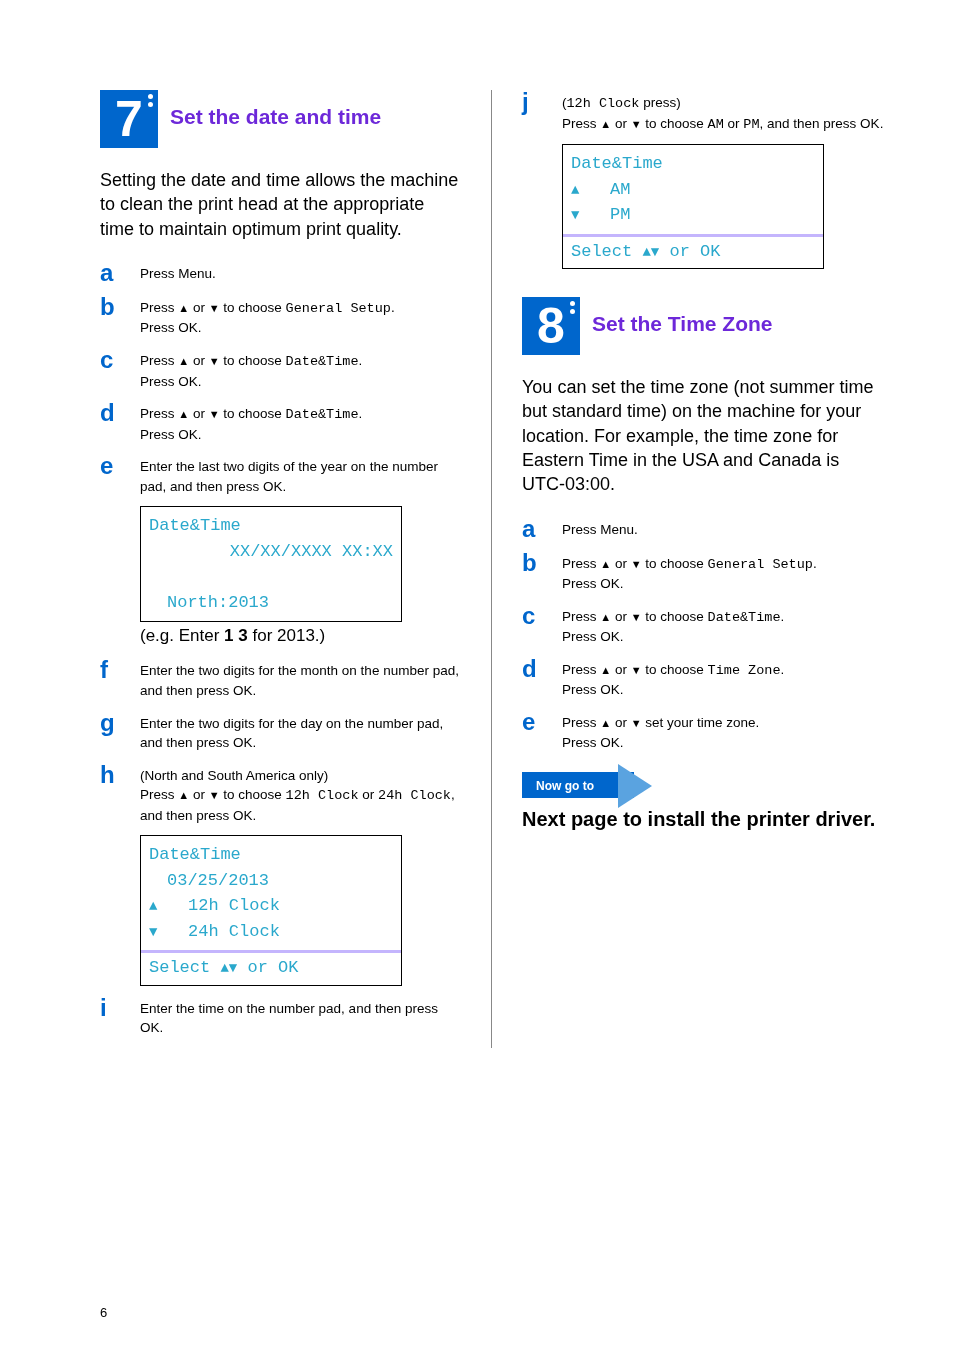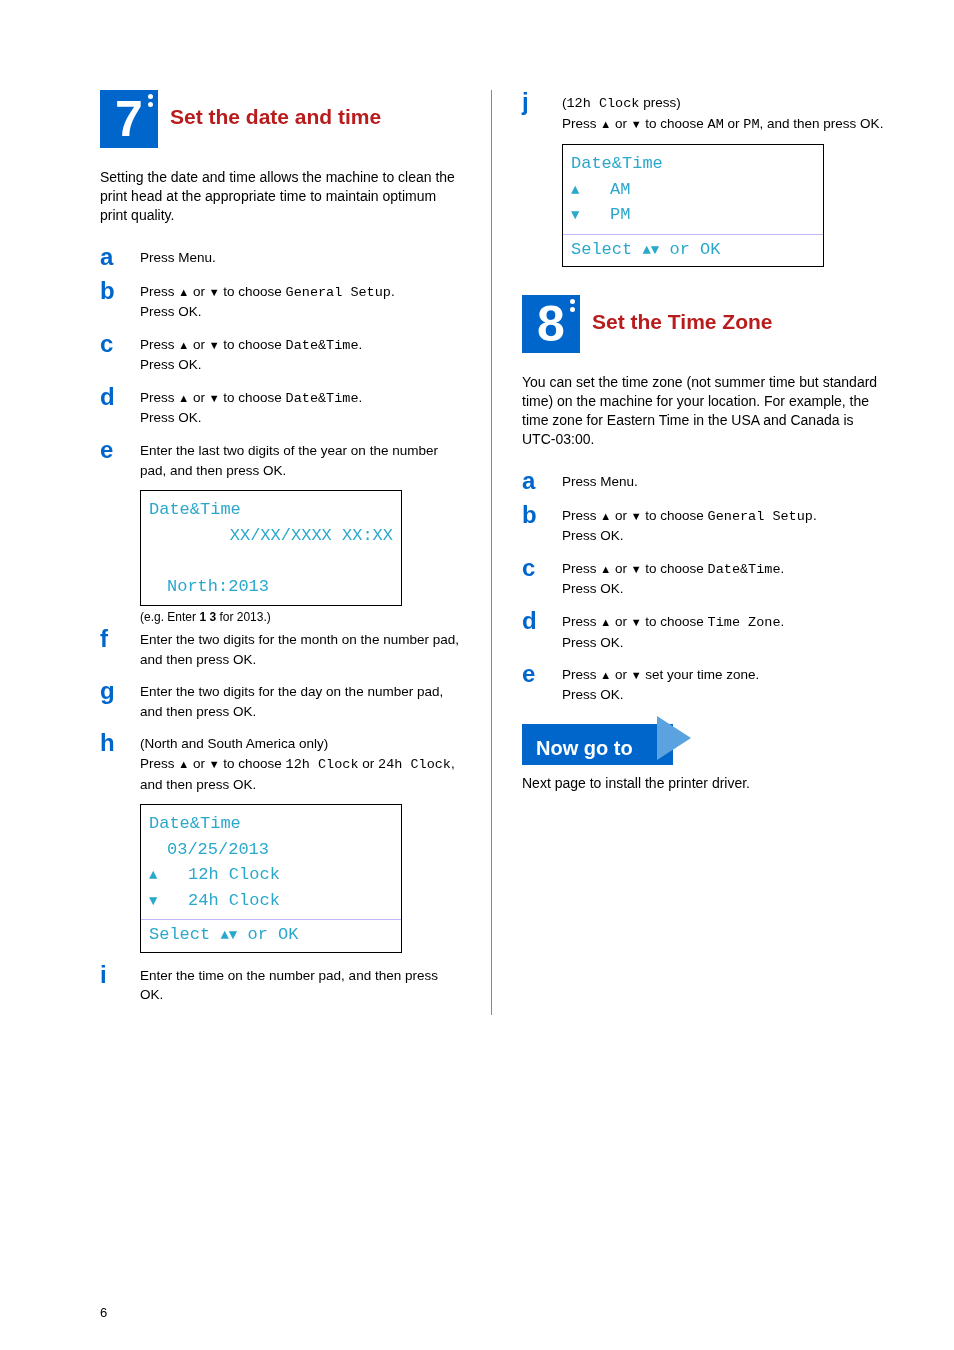--- a/index.html
+++ b/index.html
@@ -62,25 +62,25 @@
   .num-badge .dots span {
     width: 5px;
     height: 5px;
     border-radius: 50%;
     background: #fff;
     display: block;
   }
   .section-title {
     font-size: 21px;
     font-weight: bold;
-    color: #b91c1c;
+    color: #6d28d9;
     margin-top: 15px;
   }
   .intro {
-    font-size: 14px;
+    font-size: 18px;
     line-height: 1.35;
     margin-bottom: 20px;
   }
   .step {
     display: flex;
     align-items: flex-start;
     margin-bottom: 10px;
   }
   .step-letter {
     width: 40px;
@@ -113,60 +113,60 @@
     line-height: 1.5;
   }
   .lcd-top {
     padding: 6px 8px 6px 8px;
     min-height: 85px;
   }
   .lcd-top.short {
     min-height: auto;
   }
   .lcd-bottom {
-    border-top: 1px solid #c4b5fd;
+    border-top: 3px solid #c4b5fd;
     padding: 2px 8px 4px 8px;
   }
   .eg {
-    font-size: 12px;
+    font-size: 17px;
     margin-left: 40px;
-    margin-bottom: 3px;
+    margin-bottom: 12px;
   }
   .arrow-up::before { content: "▲"; font-size: 11px; }
   .arrow-down::before { content: "▼"; font-size: 11px; }
   .arrow-up-lcd::before { content: "▲"; font-size: 14px; }
   .arrow-down-lcd::before { content: "▼"; font-size: 14px; }
   .now-goto {
     margin-top: 20px;
   }
   .now-goto-banner {
     position: relative;
     display: inline-block;
   }
   .now-goto-bar {
     background: #0066cc;
     color: #fff;
     font-weight: bold;
-    font-size: 20px;
-    padding: 13px 40px 5px 14px;
+    font-size: 12px;
+    padding: 7px 40px 5px 14px;
     display: inline-block;
   }
   .now-goto-tri {
     position: absolute;
     right: -18px;
     top: -8px;
     width: 0;
     height: 0;
     border-left: 34px solid #5aa3e0;
     border-top: 22px solid transparent;
     border-bottom: 22px solid transparent;
   }
   .now-goto-text {
-    font-weight: normal;
-    font-size: 14px;
+    font-weight: bold;
+    font-size: 20px;
     margin-top: 10px;
   }
   .page-num {
     position: absolute;
     bottom: 30px;
     left: 100px;
     font-size: 13px;
   }
 </style>
 </head>

